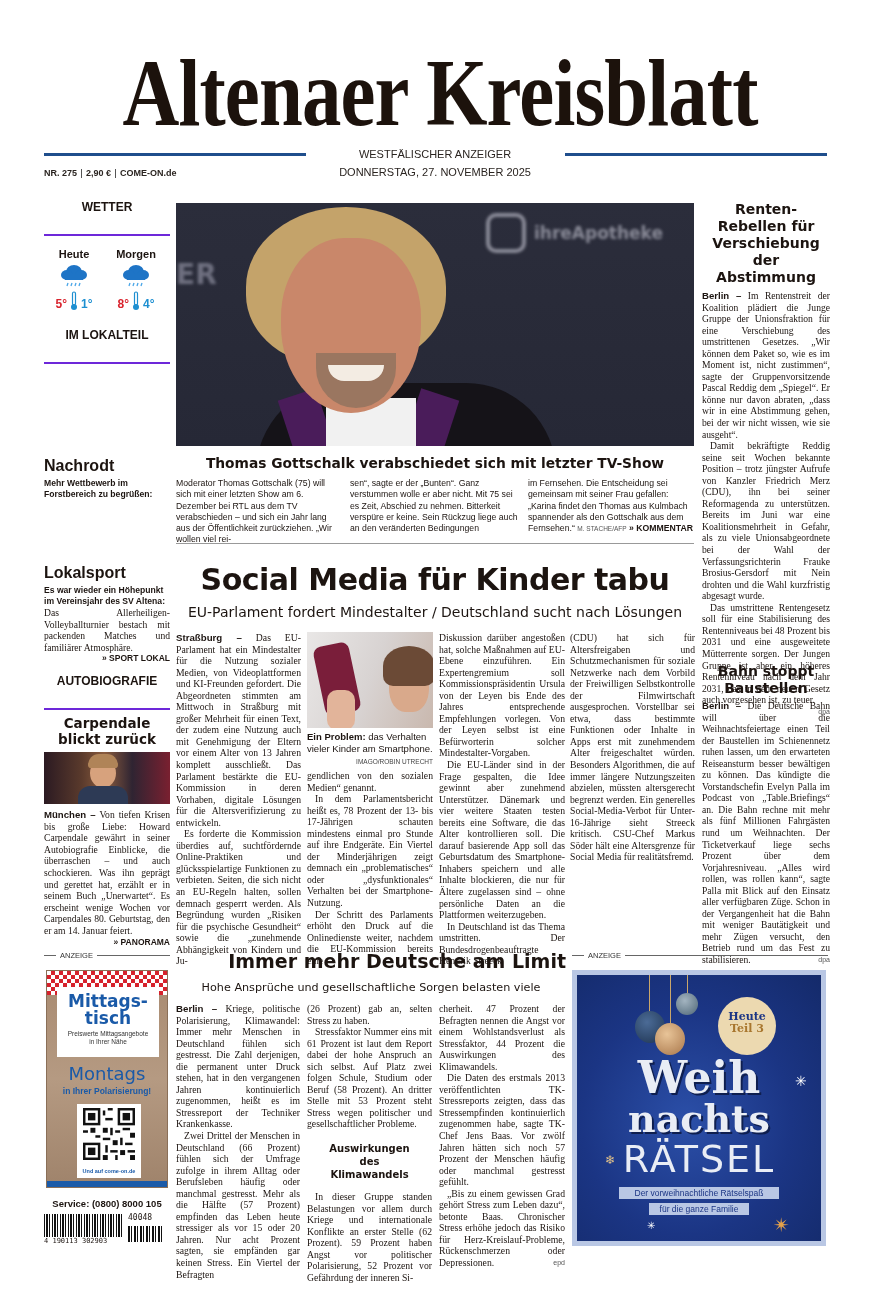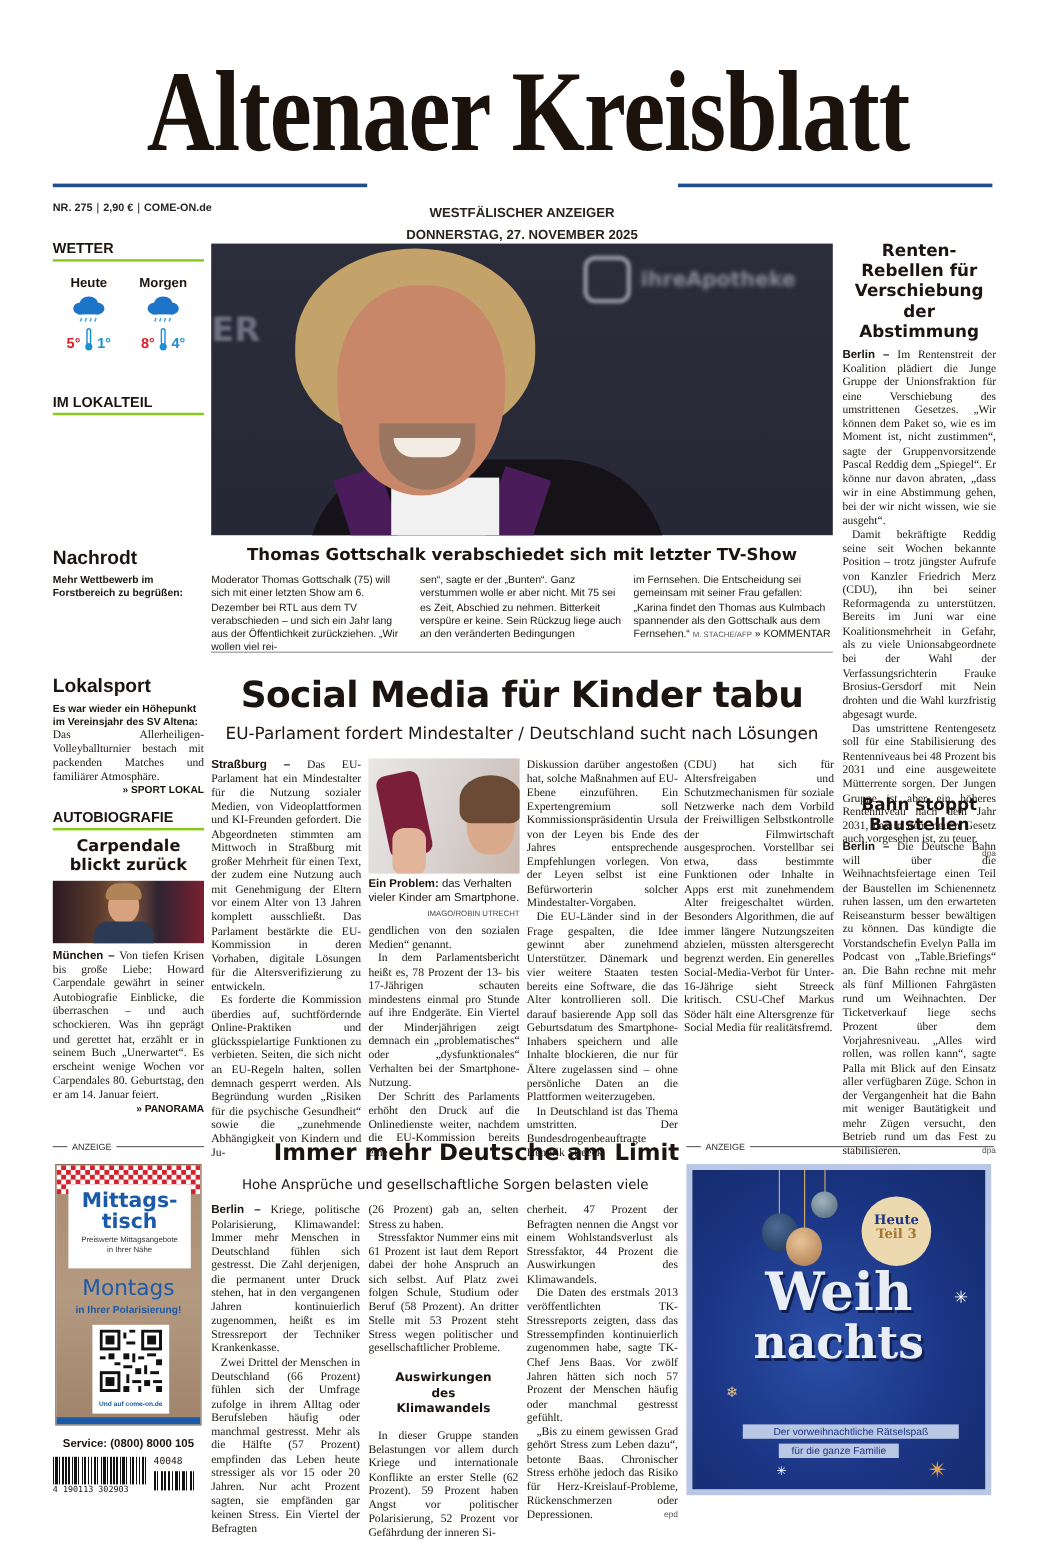--- a/index.html
+++ b/index.html
@@ -3,26 +3,26 @@
 <meta charset="utf-8">
 <style>
   * { box-sizing: border-box; margin: 0; padding: 0; }
   html, body { width: 871px; height: 1300px; background: #fff; overflow: hidden; }
   body { position: relative; color: #1c1410; font-family: "DejaVu Serif", serif; }
   .abs { position: absolute; }
 
   
   .masthead-title { left: 40px; top: 38px; width: 800px; text-align: center; font-family: "Liberation Serif", serif; font-weight: bold; font-size: 96px; letter-spacing: -1px; transform: scaleX(0.82); transform-origin: center; color: #1c120c; line-height: 110px; }
   .rule-blue { height: 3px; background: #1f4e8c; }
-  .subline { font-family: "Liberation Sans", sans-serif; font-weight: bold; font-size: 11px; color: #2a2420; text-align: center; margin-top: 24px; }
+  .subline { font-family: "Liberation Sans", sans-serif; font-weight: normal; font-size: 11px; color: #2a2420; text-align: center; }
   .meta { font-family: "Liberation Sans", sans-serif; font-size: 9px; color: #2a2420; font-weight: bold; }
   .meta span.sep { display:inline-block; width:1px; height:9px; background:#555; margin:0 4px; vertical-align:middle; }
 
   
-  .sb-head { font-family: "Liberation Sans", sans-serif; font-weight: bold; font-size: 12px; text-align: left; border-bottom: 2px solid #84cc16; padding-bottom: 2px; }
+  .sb-head { font-family: "Liberation Sans", sans-serif; font-weight: bold; font-size: 12px; text-align: center; border-bottom: 2px solid #6d28d9; padding-bottom: 20px; }
   .sb-h2 { font-family: "Liberation Sans", sans-serif; font-weight: bold; font-size: 16px; }
   .sb-lead { font-family: "Liberation Sans", sans-serif; font-weight: bold; font-size: 8.6px; line-height: 11px; }
   .sb-body { font-family: "Liberation Serif", serif; font-size: 9.6px; line-height: 11.6px; text-align: justify; }
   .ref { font-family: "Liberation Sans", sans-serif; font-weight: bold; font-size: 8.5px; float: right; }
   .weather-col { position:absolute; width:60px; text-align:center; }
   .weather-label { font-family: "Liberation Sans", sans-serif; font-weight: bold; font-size: 11px; }
   .t-hi { color:#d9232d; font-family:"Liberation Sans",sans-serif; font-weight:bold; font-size:12px; }
   .t-lo { color:#1d8fd1; font-family:"Liberation Sans",sans-serif; font-weight:bold; font-size:12px; }
 
   
@@ -140,21 +140,21 @@
   <div style="position:absolute;left:140px;top:150px;width:80px;height:55px;border-radius:0 0 40px 40px;background:#9a7660;"></div>
   <div style="position:absolute;left:152px;top:162px;width:56px;height:16px;border-radius:0 0 30px 30px;background:#f3ece3;"></div>
 </div>
 
 <div class="abs" style="left:176px;top:455px;width:518px;text-align:center;font-family:'DejaVu Sans',sans-serif;font-weight:bold;font-size:13.8px;">Thomas Gottschalk verabschiedet sich mit letzter TV-Show</div>
 <div class="abs sans-body" style="left:176px;top:478px;width:166px;">Moderator Thomas Gottschalk (75) will sich mit einer letzten Show am 6. Dezember bei RTL aus dem TV verabschieden – und sich ein Jahr lang aus der Öffentlichkeit zurückziehen. „Wir wollen viel rei-</div>
 <div class="abs sans-body" style="left:350px;top:478px;width:170px;">sen“, sagte er der „Bunten“. Ganz verstummen wolle er aber nicht. Mit 75 sei es Zeit, Abschied zu nehmen. Bitterkeit verspüre er keine. Sein Rückzug liege auch an den veränderten Bedingungen</div>
 <div class="abs sans-body" style="left:528px;top:478px;width:168px;">
   <span>im Fernsehen. Die Entscheidung sei gemeinsam mit seiner Frau gefallen: „Karina findet den Thomas aus Kulmbach spannender als den Gottschalk aus dem Fernsehen.“</span>
   <span style="font-size:6.5px;color:#555;">M. STACHE/AFP</span>
-  <span style="font-weight:normal;">» KOMMENTAR</span>
+  <span style="font-weight:bold;">» KOMMENTAR</span>
 </div>
 <div class="abs" style="left:176px;top:543px;width:518px;height:1px;background:#999;"></div>
 
 <div class="abs" style="left:702px;top:201px;width:128px;">
   <div class="h-right">Renten-Rebellen für Verschiebung der Abstimmung</div>
   <div class="body" style="margin-top:4px;font-size:9.6px;line-height:11.55px;">
     <p><span class="dateline">Berlin –</span> <span>Im Rentenstreit der Koalition plädiert die Junge Gruppe der Unionsfraktion für eine Verschiebung des umstrittenen Gesetzes. „Wir können dem Paket so, wie es im Moment ist, nicht zustimmen“, sagte der Gruppenvorsitzende Pascal Reddig dem „Spiegel“. Er könne nur davon abraten, „dass wir in eine Abstimmung gehen, bei der wir nicht wissen, wie sie ausgeht“.</span></p>
     <p>Damit bekräftigte Reddig seine seit Wochen bekannte Position – trotz jüngster Aufrufe von Kanzler Friedrich Merz (CDU), ihn bei seiner Reformagenda zu unterstützen. Bereits im Juni war eine Koalitionsmehrheit in Gefahr, als zu viele Unionsabgeordnete bei der Wahl der Verfassungsrichterin Frauke Brosius-Gersdorf mit Nein drohten und die Wahl kurzfristig abgesagt wurde.</p>
     <p><span>Das umstrittene Rentengesetz soll für eine Stabilisierung des Rentenniveaus bei 48 Prozent bis 2031 und eine ausgeweitete Mütterrente sorgen. Der Jungen Gruppe ist aber ein höheres Rentenniveau nach dem Jahr 2031, das in dem neuen Gesetz auch vorgesehen ist, zu teuer.</span> <span class="src">dpa</span></p>
   </div>
@@ -294,20 +294,21 @@
     <div style="position:absolute;left:78px;top:48px;width:30px;height:32px;border-radius:50%;background:radial-gradient(circle at 40% 35%,#e8c498,#a8764a);"></div>
     <div style="position:absolute;left:110px;top:0;width:1px;height:20px;background:#c9a66b;"></div>
     <div style="position:absolute;left:99px;top:18px;width:22px;height:22px;border-radius:50%;background:radial-gradient(circle at 40% 35%,#a3b4c0,#4e6676);"></div>
 
     <div style="position:absolute;left:141px;top:22px;width:58px;height:58px;border-radius:50%;background:#ecd9b0;text-align:center;">
       <div style="font-family:'DejaVu Serif',serif;font-weight:bold;font-size:11px;color:#1b3584;margin-top:14px;line-height:12px;">Heute</div>
       <div style="font-family:'DejaVu Serif',serif;font-weight:bold;font-size:11px;color:#a8762e;line-height:12px;">Teil 3</div>
     </div>
     <div style="position:absolute;left:0;top:124px;width:100%;text-align:center;font-family:'DejaVu Serif',serif;font-weight:bold;font-size:38px;line-height:40px;color:#e9edf5;text-shadow:2px 2px 0 #0f1f4f;">nachts</div>
     <div style="position:absolute;left:0;top:80px;width:100%;text-align:center;font-family:'DejaVu Serif',serif;font-weight:bold;font-size:44px;line-height:46px;color:#e9edf5;text-shadow:2px 2px 0 #0f1f4f;">Weih</div>
-    <div style="position:absolute;left:42px;top:212px;width:180px;text-align:center;font-family:'Liberation Sans',sans-serif;font-size:8.5px;color:#1b3584;background:#b9c7e4;padding:1px 0;">Der vorweihnachtliche Rätselspaß</div>
+    <div style="position:absolute;left:0;top:164px;width:100%;text-align:center;font-family:'DejaVu Sans',sans-serif;font-size:38px;line-height:40px;color:#e9edf5;letter-spacing:2px;">RÄTSEL</div>
+    <div style="position:absolute;left:42px;top:212px;width:160px;text-align:center;font-family:'Liberation Sans',sans-serif;font-size:8.5px;color:#1b3584;background:#b9c7e4;padding:1px 0;">Der vorweihnachtliche Rätselspaß</div>
     <div style="position:absolute;left:72px;top:228px;width:100px;text-align:center;font-family:'Liberation Sans',sans-serif;font-size:8.5px;color:#1b3584;background:#b9c7e4;padding:1px 0;">für die ganze Familie</div>
     <div style="position:absolute;left:218px;top:98px;color:#fff;font-size:14px;">✳</div>
     <div style="position:absolute;left:28px;top:178px;color:#e6c48a;font-size:12px;">❄</div>
     <div style="position:absolute;left:70px;top:245px;color:#fff;font-size:10px;">✳</div>
     <div style="position:absolute;left:196px;top:238px;color:#e6a24a;font-size:20px;">✴</div>
   </div>
 </div>
 
 </body></html>

